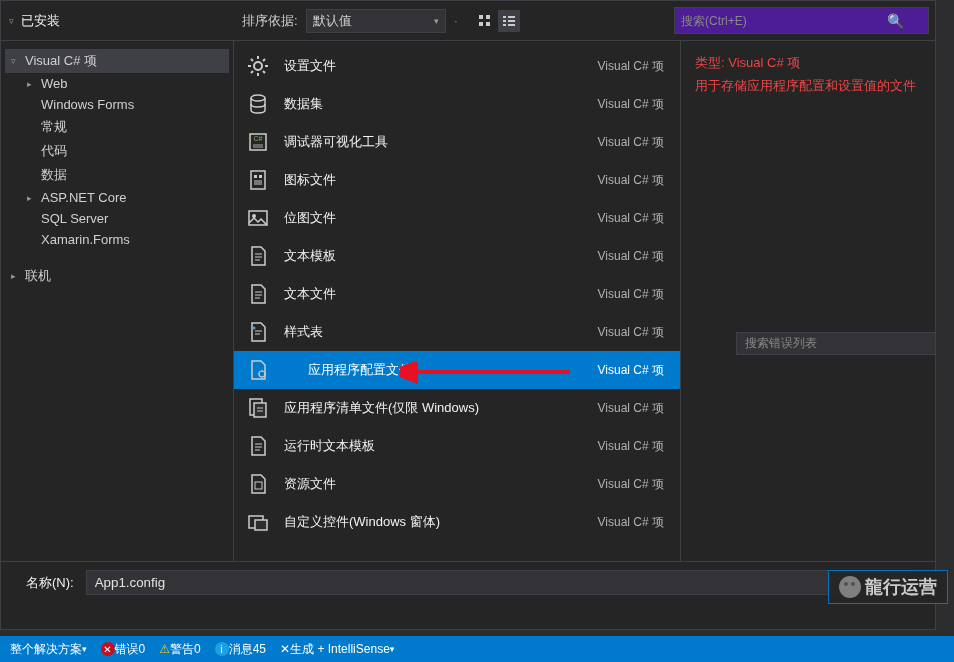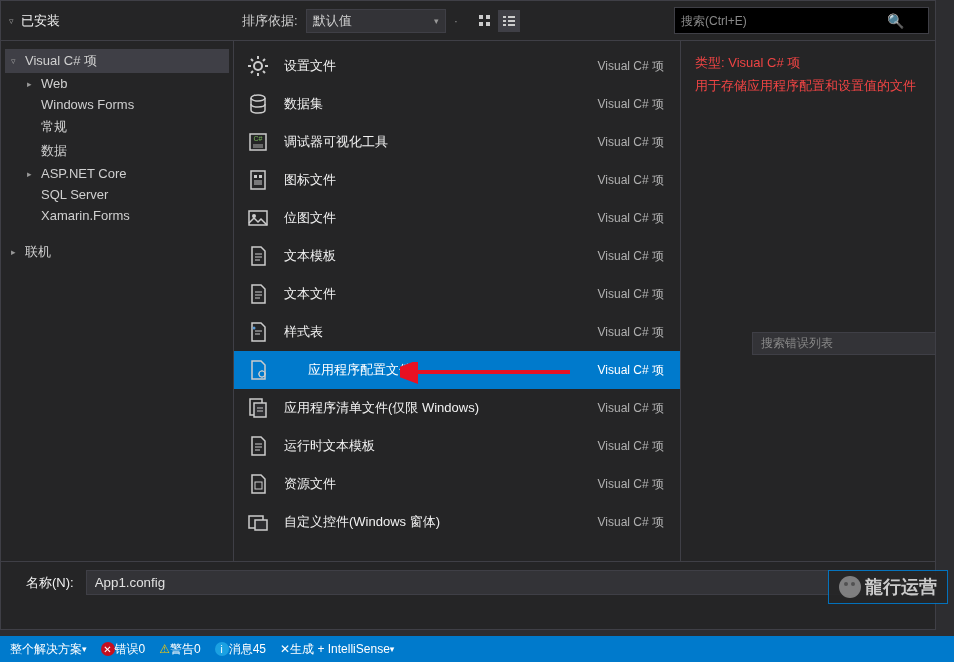--- a/index.html
+++ b/index.html
@@ -9,21 +9,21 @@
 
 .top-bar { display:flex; height:40px; border-bottom:1px solid #3f3f46; }
 .tab-area { width:233px; display:flex; align-items:center; padding-left:8px; background:#252526; }
 .tab-expand { width:12px; display:inline-block; color:#999; font-size:9px; }
 .sort-area { flex:1; display:flex; align-items:center; padding:16px 8px; gap:8px; background:#252526; }
 .sort-label { color:#d0d0d0; }
 .sort-combo { background:#333337; border:1px solid #3f3f46; color:#d0d0d0; padding:2px 6px; width:140px; display:flex; justify-content:space-between; align-items:center; }
 .view-btns { display:flex; gap:2px; margin-left:8px; }
 .view-btn { width:22px; height:22px; display:flex; align-items:center; justify-content:center; border:1px solid transparent; }
 .view-btn.active { border:1px solid #3f3f46; background:#3f3f46; }
-.search-area { width:255px; display:flex; align-items:center; padding:0 6px; background:#000000; margin:6px 6px 6px 0; border:1px solid #3f3f46;gap:47px; }
+.search-area { width:255px; display:flex; align-items:center; padding:0 6px; background:#4c1d95; margin:6px 6px 6px 0; border:1px solid #3f3f46;gap:47px; }
 .search-area input { flex:1; background:transparent; border:none; color:#d0d0d0; outline:none; font-size:12px; }
 .search-area input::placeholder { color:#888; }
 .search-ico { color:#888; font-size:14px; padding:0 4px; }
 
 .body-area { display:flex; height:520px; }
 .tree { width:233px; padding:8px 4px; border-right:1px solid #3f3f46; overflow:auto; }
 .tree-node { padding:3px 4px; display:flex; align-items:center; cursor:default; color:#d0d0d0; }
 .tree-exp { width:14px; font-size:9px; color:#999; }
 .tree-node.selected { background:#3f3f46; }
 .l0 { padding-left:6px; } .l1 { padding-left:22px; }
@@ -48,21 +48,21 @@
 .wechat-ico { width:22px; height:22px; background:#888; border-radius:50%; position:relative;}
 .wechat-ico::before,.wechat-ico::after{content:"";position:absolute;background:#555;border-radius:50%;}
 .wechat-ico::before{width:4px;height:4px;top:6px;left:5px;}
 .wechat-ico::after{width:4px;height:4px;top:6px;left:12px;}
 
 .status-bar { position:absolute; bottom:0; left:0; width:954px; height:26px; background:#007acc; display:flex; align-items:center; padding:0 10px; gap:14px; font-size:12px; color:#fff;}
 .status-bar .seg { display:flex; align-items:center; gap:0; }
 .err-ico{width:14px;height:14px;border-radius:50%;background:#c50f1f;display:inline-flex;align-items:center;justify-content:center;font-size:10px;}
 .warn-ico{color:#ffcc00;}
 .info-ico{width:14px;height:14px;border-radius:50%;background:#1ba1e2;display:inline-flex;align-items:center;justify-content:center;font-size:10px;}
-.search-err { position:absolute; right:18px; top:332px; background:#333337; border:1px solid #3f3f46; padding:2px 8px; color:#888; font-size:12px; width:184px;}
+.search-err { position:absolute; right:18px; top:332px; background:#333337; border:1px solid #3f3f46; padding:2px 8px; color:#888; font-size:12px; width:200px;}
 
 svg{display:block;}
 </style>
 </head>
 <body>
 
 <div class="dialog">
 
   <div class="top-bar">
     <div class="tab-area">
@@ -118,20 +118,24 @@
         <div class="tree-node l1">
           <span class="tree-exp"></span>
           <span>Windows Forms</span>
         </div>
         <div class="tree-node l1">
           <span class="tree-exp"></span>
           <span>常规</span>
         </div>
         <div class="tree-node l1">
           <span class="tree-exp"></span>
+          <span>代码</span>
+        </div>
+        <div class="tree-node l1">
+          <span class="tree-exp"></span>
           <span>数据</span>
         </div>
         <div class="tree-node l1">
           <span class="tree-exp">▸</span>
           <span>ASP.NET Core</span>
         </div>
         <div class="tree-node l1">
           <span class="tree-exp"></span>
           <span>SQL Server</span>
         </div>

